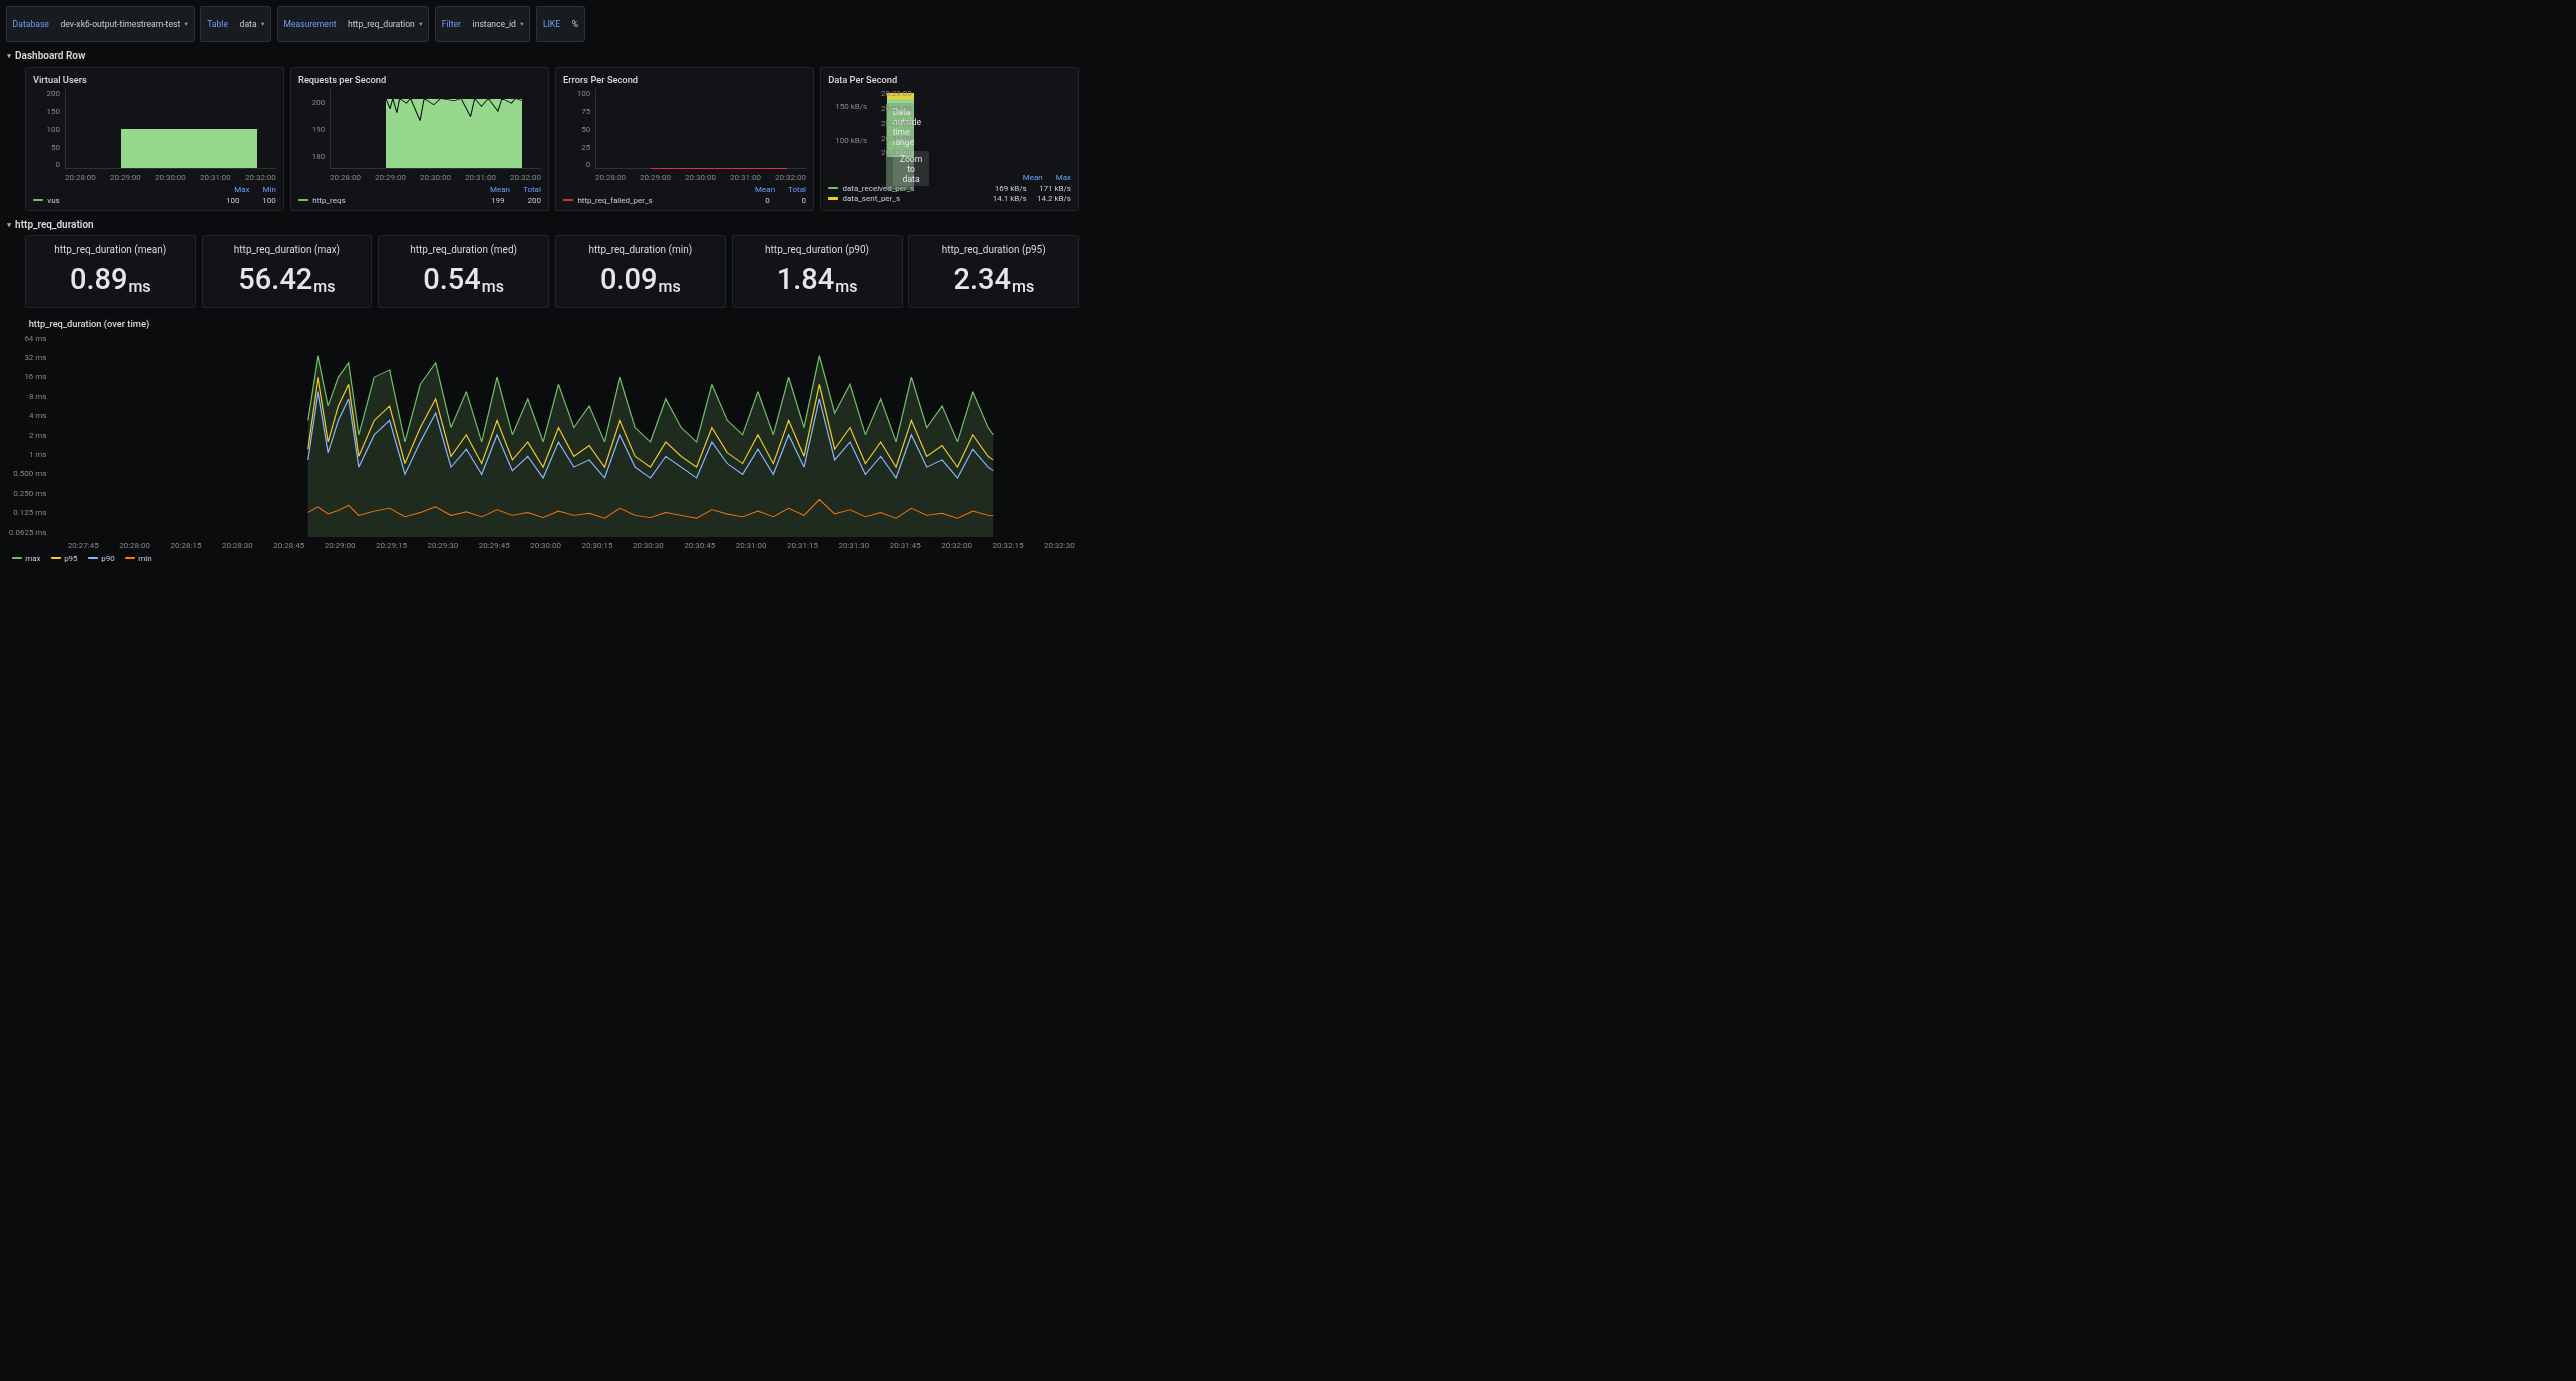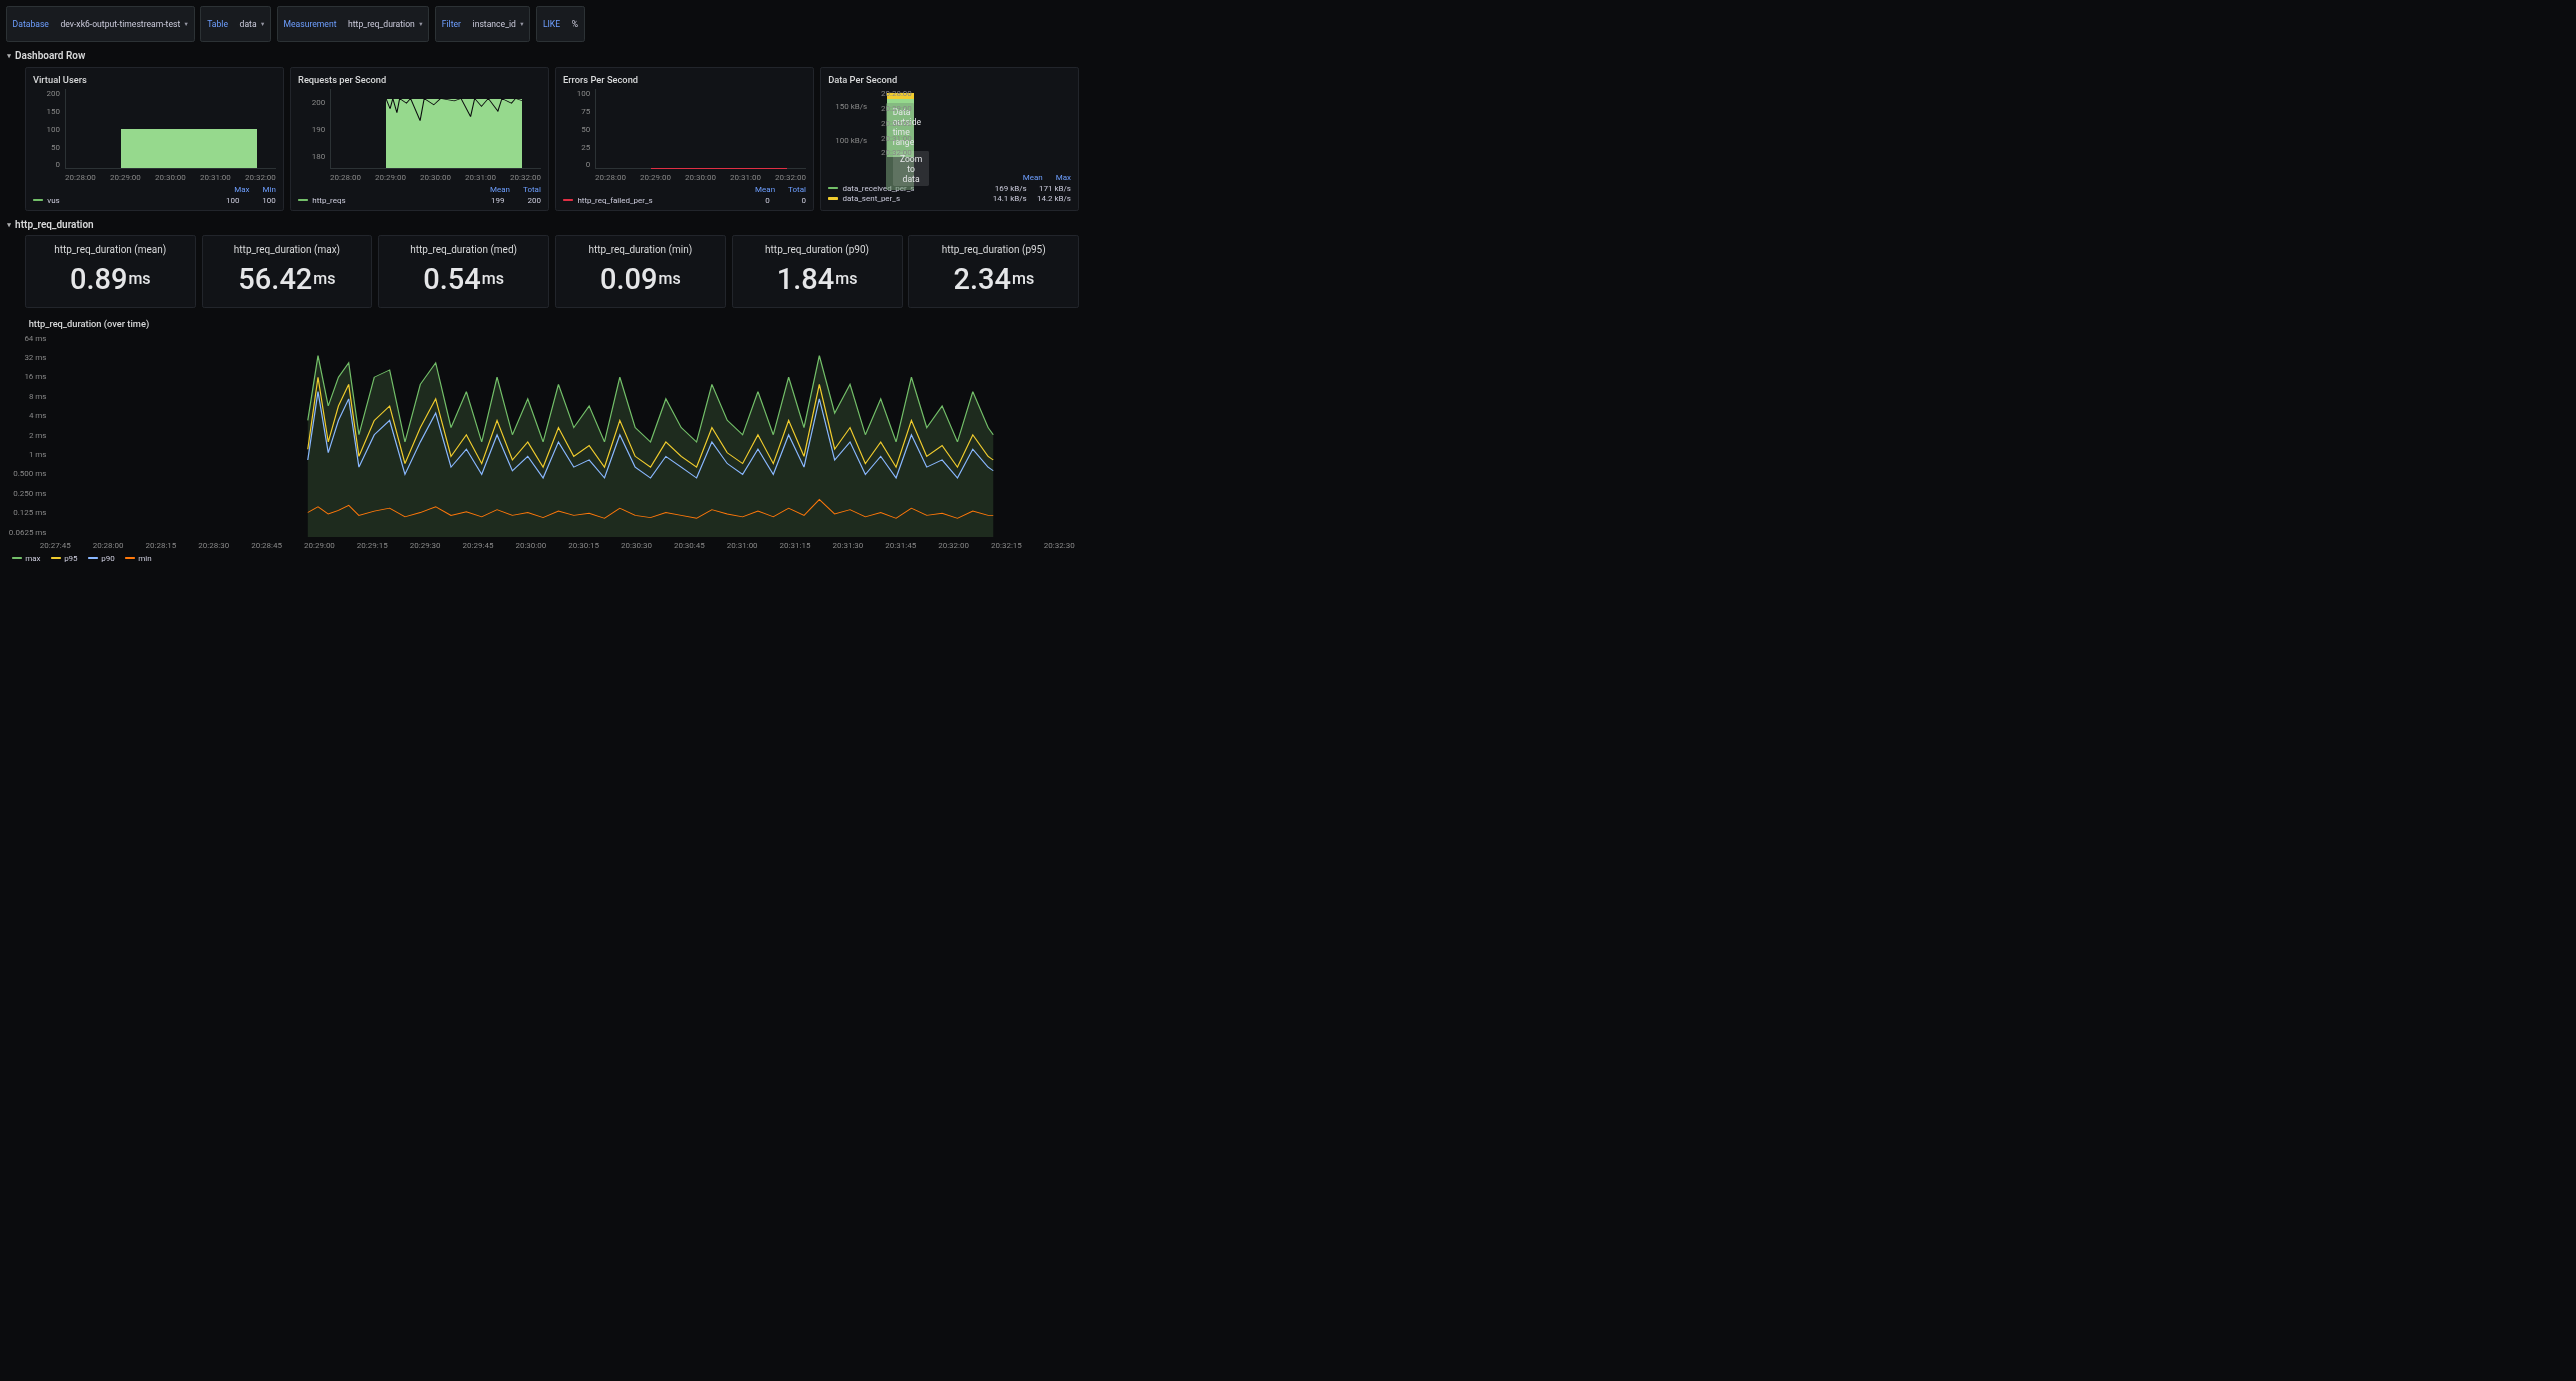--- a/index.html
+++ b/index.html
@@ -38,29 +38,29 @@
 .chart-axis-x.wide-y { left: 43px; }
 .fill-chart { position: absolute; background: #96d98d; }
 .chart-stats { display: flex; justify-content: flex-end; gap: 13px; margin-top: 2.9px; color: #6e9fff; font-size: 8px; }
 .legend-row { display: flex; align-items: center; gap: 4.3px; margin-top: 1.4px; font-size: 8px; }
 .legend-swatch { width: 10px; height: 2.2px; border-radius: 0.7px; }
 .legend-name { flex: 1; color: #ccccdc; }
 .legend-val { min-width: 32px; text-align: right; color: #ccccdc; }
 
 .stat-panel { text-align: center; padding: 7.2px 4.3px 11.5px; }
 .stat-title { color: #d8d9da; font-size: 10px; margin-bottom: 7.2px; }
-.stat-value { font-size: 29px; font-weight: 500; color: #e5e6e8; display: inline-flex; align-items: center; gap: 1px; }
+.stat-value { font-size: 29px; font-weight: 500; color: #e5e6e8; display: inline-flex; align-items: flex-end; gap: 1px; }
 .stat-unit { font-size: 16px; color: #e5e6e8; }
 
 .wide-panel { background: #0b0c0e; padding: 2.9px 0; }
 .wide-title { color: #d8d9da; font-size: 9.3px; font-weight: 500; margin: 0 0 4.3px 2.9px; padding-left: 20px; }
 .wide-chart { position: relative; height: 216px; }
 .wide-y { position: absolute; left: 0; top: 0; bottom: 13px; width: 45px; text-align: right; color: #888; font-size: 8px; display: flex; flex-direction: column; justify-content: space-between; padding-right: 4.3px; }
 .wide-plot { position: absolute; left: 46px; right: 4.3px; top: 0; bottom: 13px; }
-.wide-x { position: absolute; left: 34px; right: 4.3px; bottom: 0; display: flex; justify-content: space-between; color: #888; font-size: 8px; }
+.wide-x { position: absolute; left: 62px; right: 4.3px; bottom: 0; display: flex; justify-content: space-between; color: #888; font-size: 8px; }
 .wide-legend { display: flex; gap: 10px; margin: 4.3px 0 0 5.8px; font-size: 8px; }
 .wide-legend-item { display: flex; align-items: center; gap: 3.6px; }
 
 .overlay-msg {
   position: absolute; top: 20%; left: 32%; right: 5%;
   background: rgba(120,160,120,0.55); padding: 4.3px 7.2px; border-radius: 1.4px;
   color: #e5e6e8; font-size: 8.6px; text-align: center;
 }
 .overlay-btn { display: inline-block; margin-top: 4.3px; background: rgba(255,255,255,0.12); padding: 2.2px 7.2px; border-radius: 1.4px; }
 

